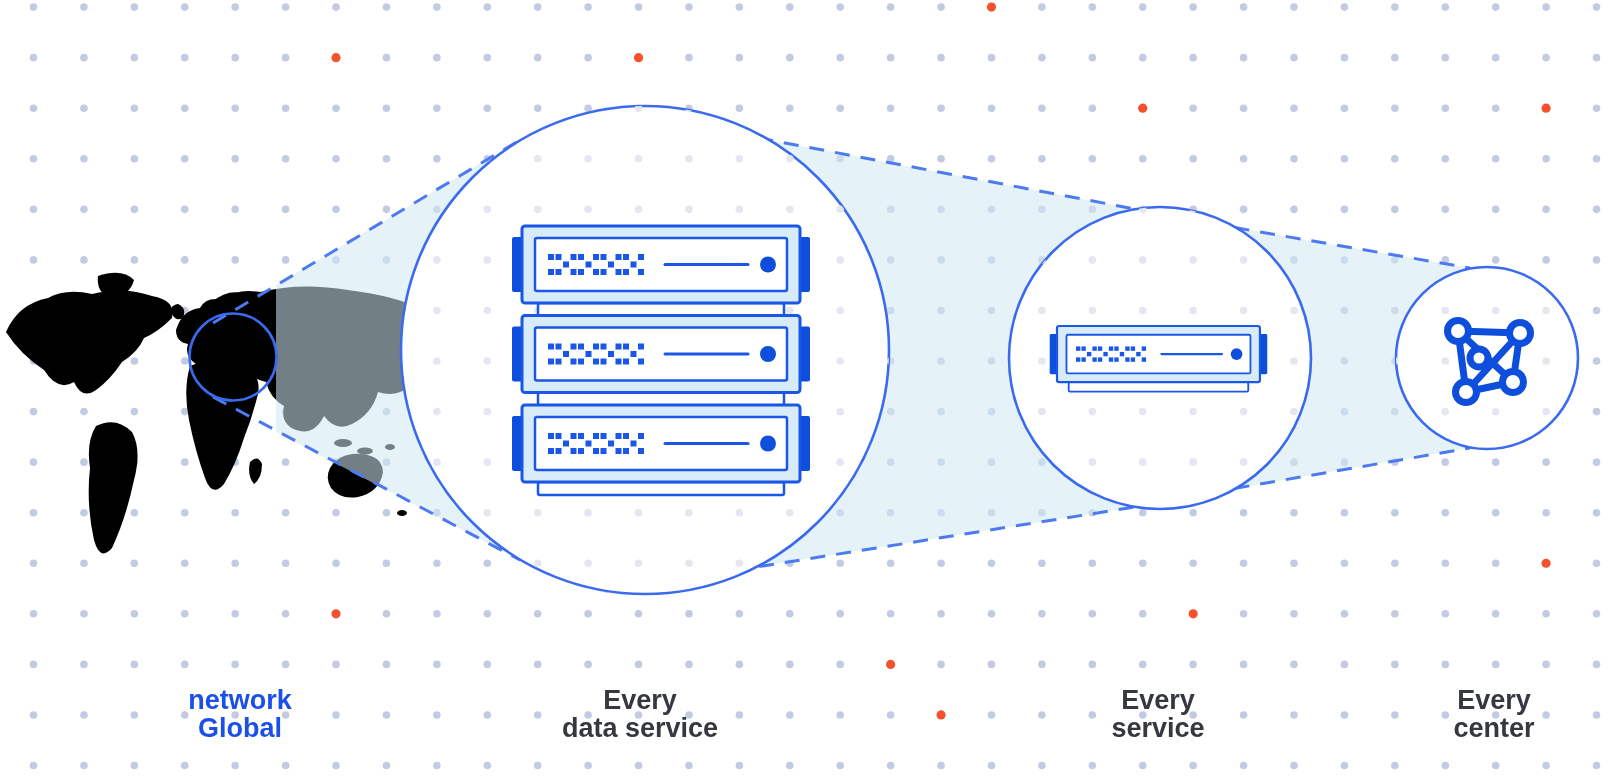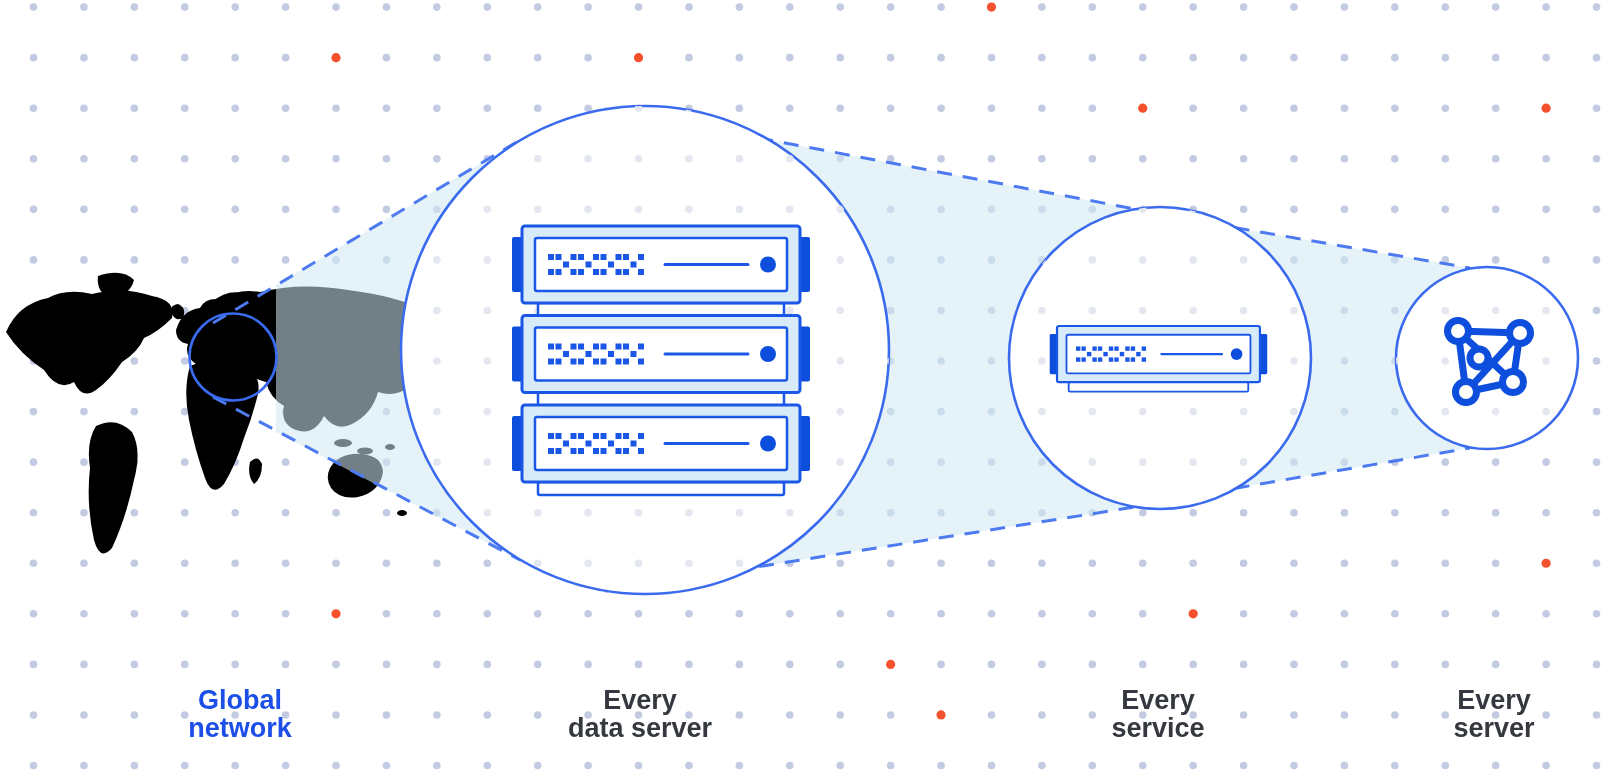--- a/index.html
+++ b/index.html
@@ -1660,29 +1660,29 @@
       <line class="mesh-line" x1="1520" y1="333" x2="1466" y2="392"></line>
       <circle class="mesh-node" cx="1458" cy="331" r="10.5"></circle>
       <circle class="mesh-node" cx="1520" cy="333" r="10.5"></circle>
       <circle class="mesh-node" cx="1466" cy="392" r="10.5"></circle>
       <circle class="mesh-node" cx="1513" cy="382" r="10.5"></circle>
       <circle class="mesh-node" cx="1479" cy="358" r="9"></circle>
     </g>
   </svg>
 
   <div class="stage-label blue" style="left:120px">
+    <span>network</span>
     <span>Global</span>
-    <span>network</span>
   </div>
   <div class="stage-label" style="left:520px">
     <span>Every</span>
-    <span>data server</span>
+    <span>data service</span>
   </div>
   <div class="stage-label" style="left:1038px">
     <span>Every</span>
     <span>service</span>
   </div>
   <div class="stage-label" style="left:1374px">
     <span>Every</span>
-    <span>server</span>
+    <span>center</span>
   </div>
 
 </div>
 
 </body></html>

